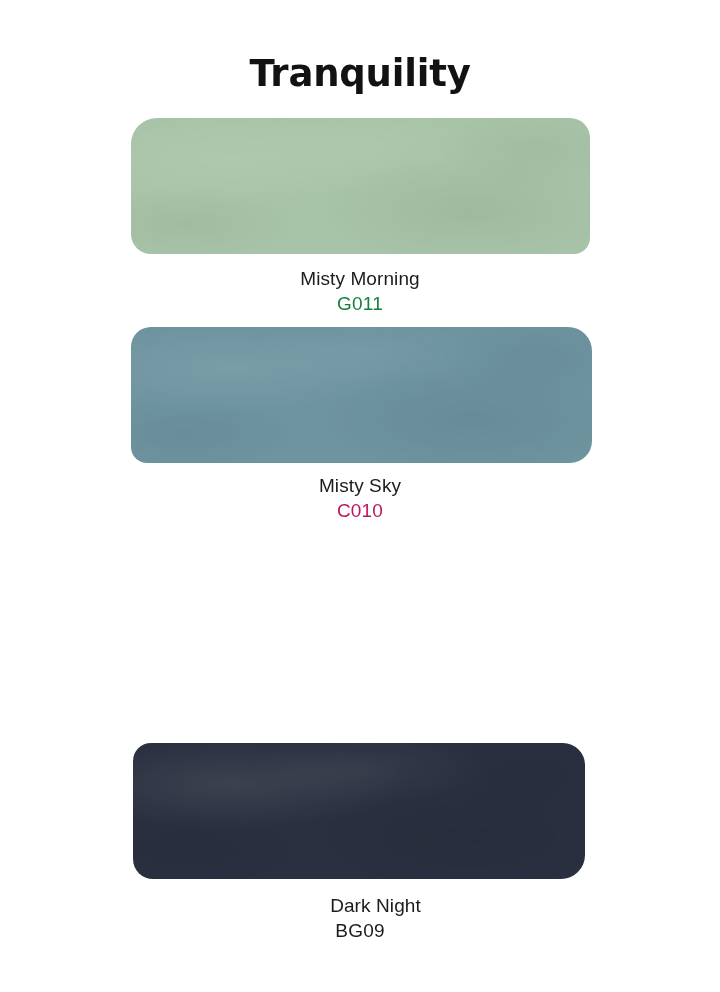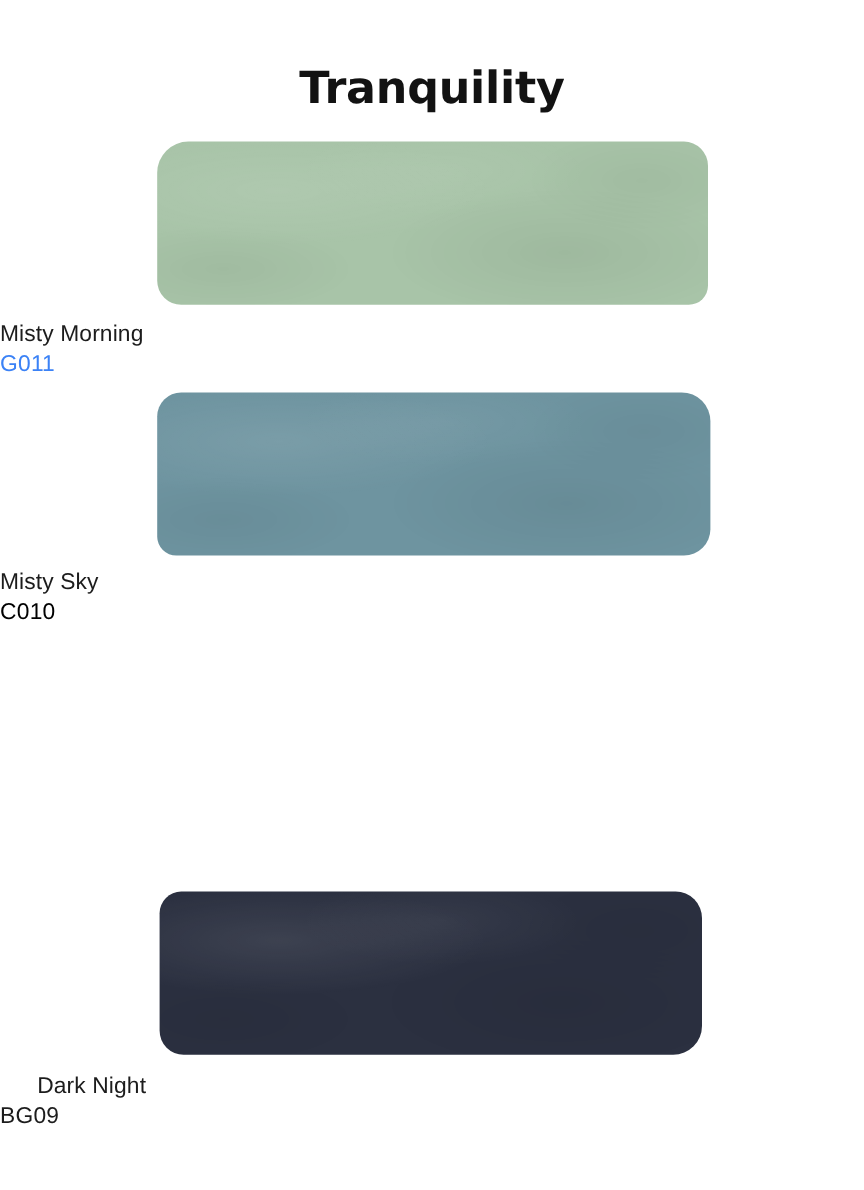--- a/index.html
+++ b/index.html
@@ -111,20 +111,21 @@
   .swatch-row[data-row="3"] .swatch-chip {
     left: 133px; width: 452px;
     border-radius: 18px 22px 24px 20px;
   }
 
   
   .swatch-caption {
     position: absolute;
     left: 0;
     width: 720px;
+    text-align: center;
     color: #1c1c1c;
   }
 
   .swatch-row[data-row="0"] .swatch-caption { top: 148px; }
   .swatch-row[data-row="1"] .swatch-caption { top: 146px; }
   .swatch-row[data-row="2"] .swatch-caption { top: 146px; }
   .swatch-row[data-row="3"] .swatch-caption { top: 150px; }
 
   .swatch-name {
     display: block;
@@ -152,31 +153,31 @@
   <div class="poster-title" style="color: rgb(18, 18, 18);">Tranquility</div>
 
   <div class="swatch-list">
 
     <div class="swatch-row" data-row="0">
       <div class="swatch-chip-wrap">
         <div class="swatch-chip" style="background-color: rgb(168, 196, 168);"></div>
       </div>
       <div class="swatch-caption">
         <span class="swatch-name" style="color: rgb(28, 28, 28);">Misty Morning</span>
-        <span class="swatch-code" style="color: #3b82f6;">G011</span>
+        <span class="swatch-code" style="color: #15803d;">G011</span>
       </div>
     </div>
 
     <div class="swatch-row" data-row="1">
       <div class="swatch-chip-wrap">
         <div class="swatch-chip" style="background-color: rgb(110, 148, 160);"></div>
       </div>
       <div class="swatch-caption">
         <span class="swatch-name" style="color: rgb(28, 28, 28);">Misty Sky</span>
-        <span class="swatch-code" style="color: #000000;">C010</span>
+        <span class="swatch-code" style="color: #be185d;">C010</span>
       </div>
     </div>
 
 
     <div class="swatch-row" data-row="3">
       <div class="swatch-chip-wrap">
         <div class="swatch-chip" style="background-color: rgb(43, 48, 64);"></div>
       </div>
       <div class="swatch-caption">
         <span class="swatch-name" style="color: rgb(28, 28, 28); margin-left: 31px;">Dark Night</span>

